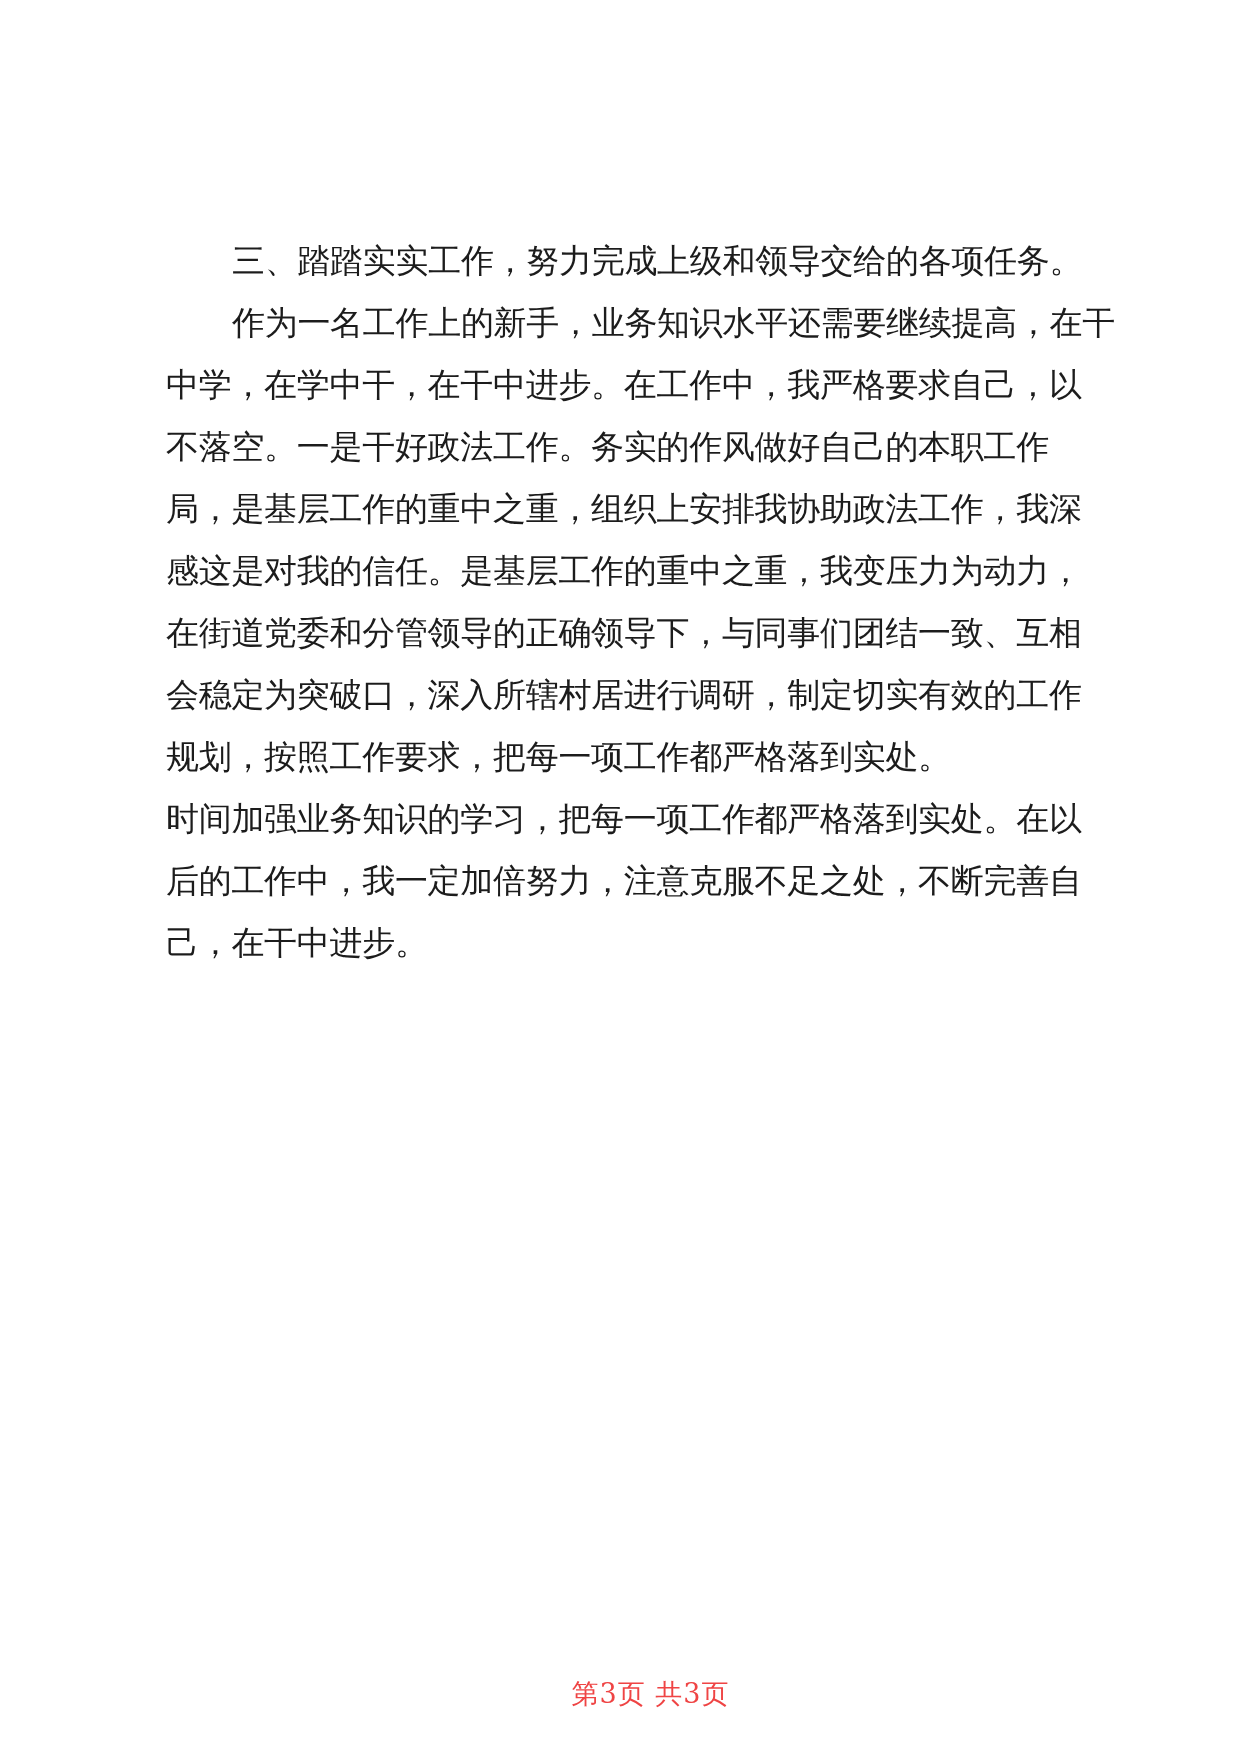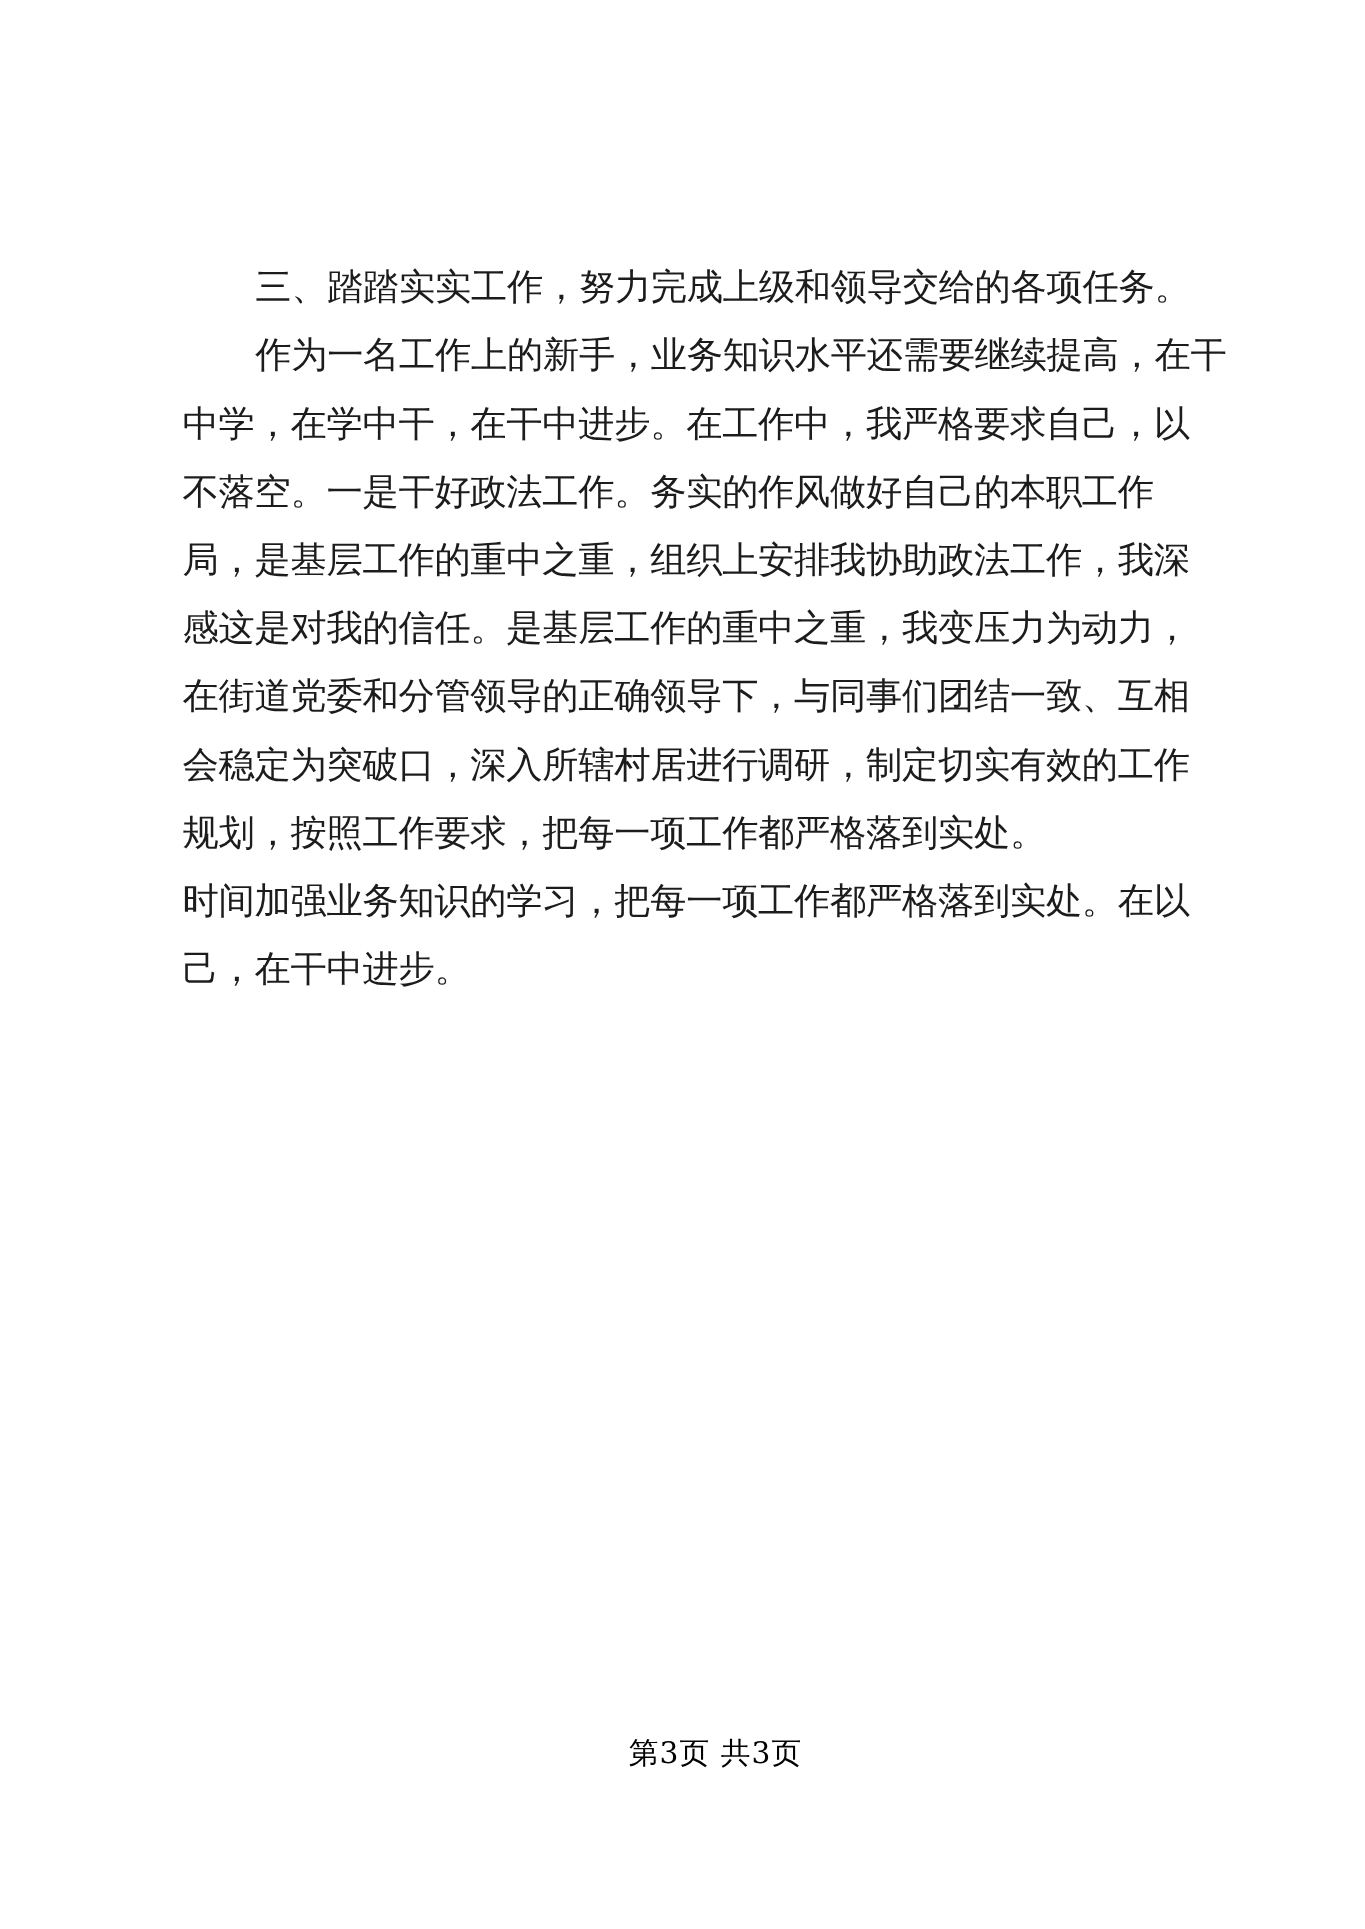--- a/index.html
+++ b/index.html
@@ -30,41 +30,42 @@
     white-space: nowrap;
     height: 62px;
   }
   .line.first {
     text-indent: 66px;
   }
   .footer {
     position: absolute;
     left: 60px;
     right: 0;
-    top: 1575px;
+    top: 1674px;
     text-align: center;
     font-size: 27px;
     line-height: 40px;
-    color: #000000;
+    color: #ef4444;
     letter-spacing: 1px;
   }
 </style>
 </head>
 <body>
 
 <div class="page">
   <div class="body-text">
       <div class="line first">三、踏踏实实工作，努力完成上级和领导交给的各项任务。</div>
       <div class="line first">作为一名工作上的新手，业务知识水平还需要继续提高，在干</div>
       <div class="line">中学，在学中干，在干中进步。在工作中，我严格要求自己，以</div>
       <div class="line">不落空。一是干好政法工作。务实的作风做好自己的本职工作</div>
       <div class="line">局，是基层工作的重中之重，组织上安排我协助政法工作，我深</div>
       <div class="line">感这是对我的信任。是基层工作的重中之重，我变压力为动力，</div>
       <div class="line">在街道党委和分管领导的正确领导下，与同事们团结一致、互相</div>
       <div class="line">会稳定为突破口，深入所辖村居进行调研，制定切实有效的工作</div>
       <div class="line">规划，按照工作要求，把每一项工作都严格落到实处。</div>
       <div class="line">时间加强业务知识的学习，把每一项工作都严格落到实处。在以</div>
+      <div class="line">后的工作中，我一定加倍努力，注意克服不足之处，不断完善自</div>
       <div class="line">己，在干中进步。</div>
     </div>
   <div class="footer">
     <span>第3页 共3页</span>
   </div>
 </div>
 
 </body></html>

